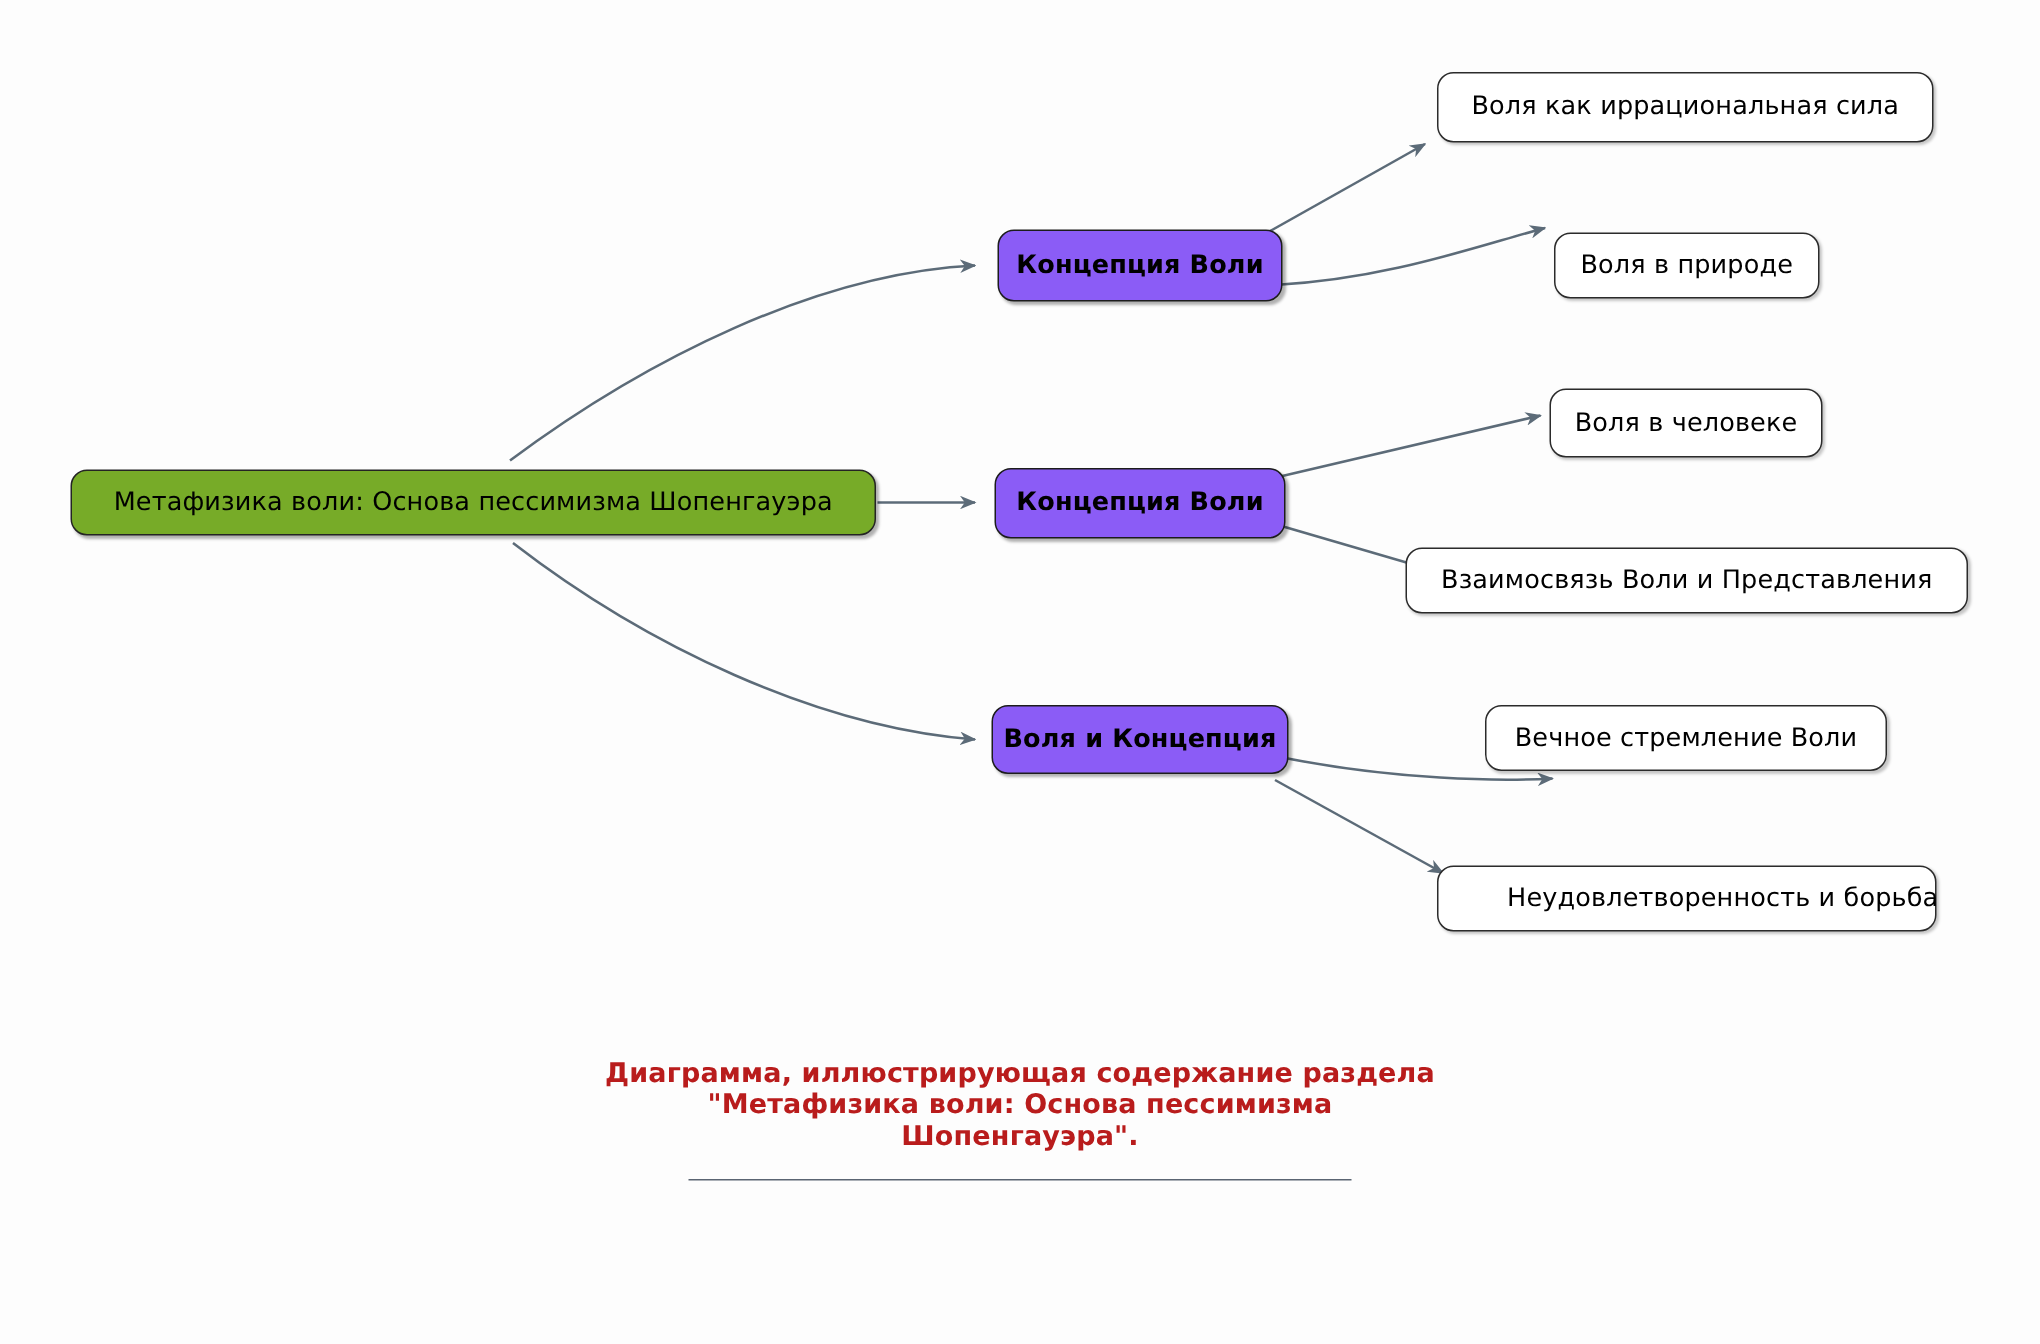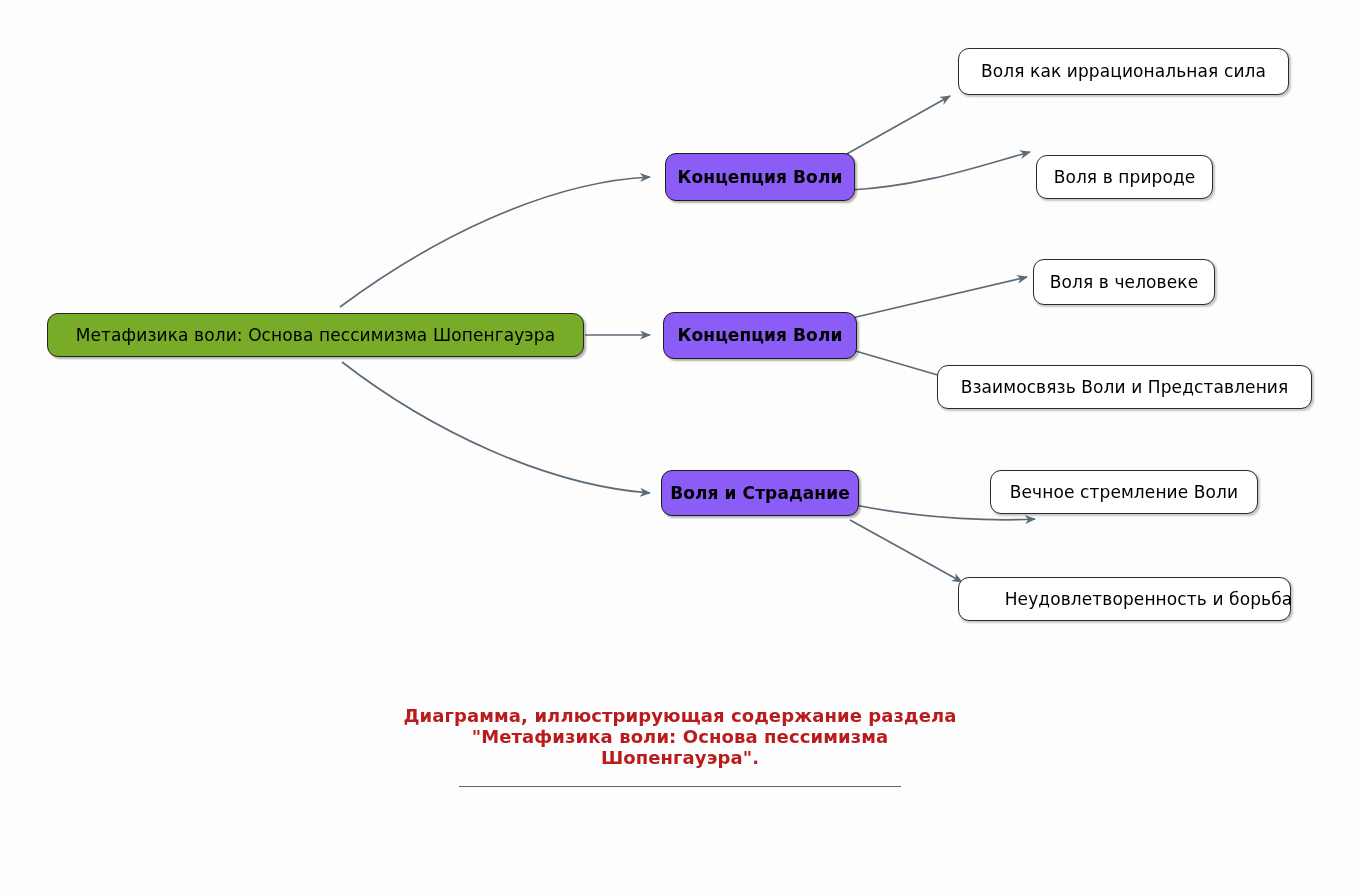--- a/index.html
+++ b/index.html
@@ -117,21 +117,21 @@
 
   <div class="node branch" style="left:665px; top:153px; width:190px; height:48px;">
     <span>Концепция Воли</span>
   </div>
 
   <div class="node branch" style="left:663px; top:312px; width:194px; height:47px;">
     <span>Концепция Воли</span>
   </div>
 
   <div class="node branch" style="left:661px; top:470px; width:198px; height:46px;">
-    <span>Воля и Страдание</span>
+    <span>Воля и Концепция</span>
   </div>
 
   <div class="node leaf" style="left:958px; top:48px; width:331px; height:47px;align-items:center;">
     <span>Воля как иррациональная сила</span>
   </div>
 
   <div class="node leaf" style="left:1033px; top:259px; width:182px; height:46px;">
     <span>Воля в человеке</span>
   </div>
 

